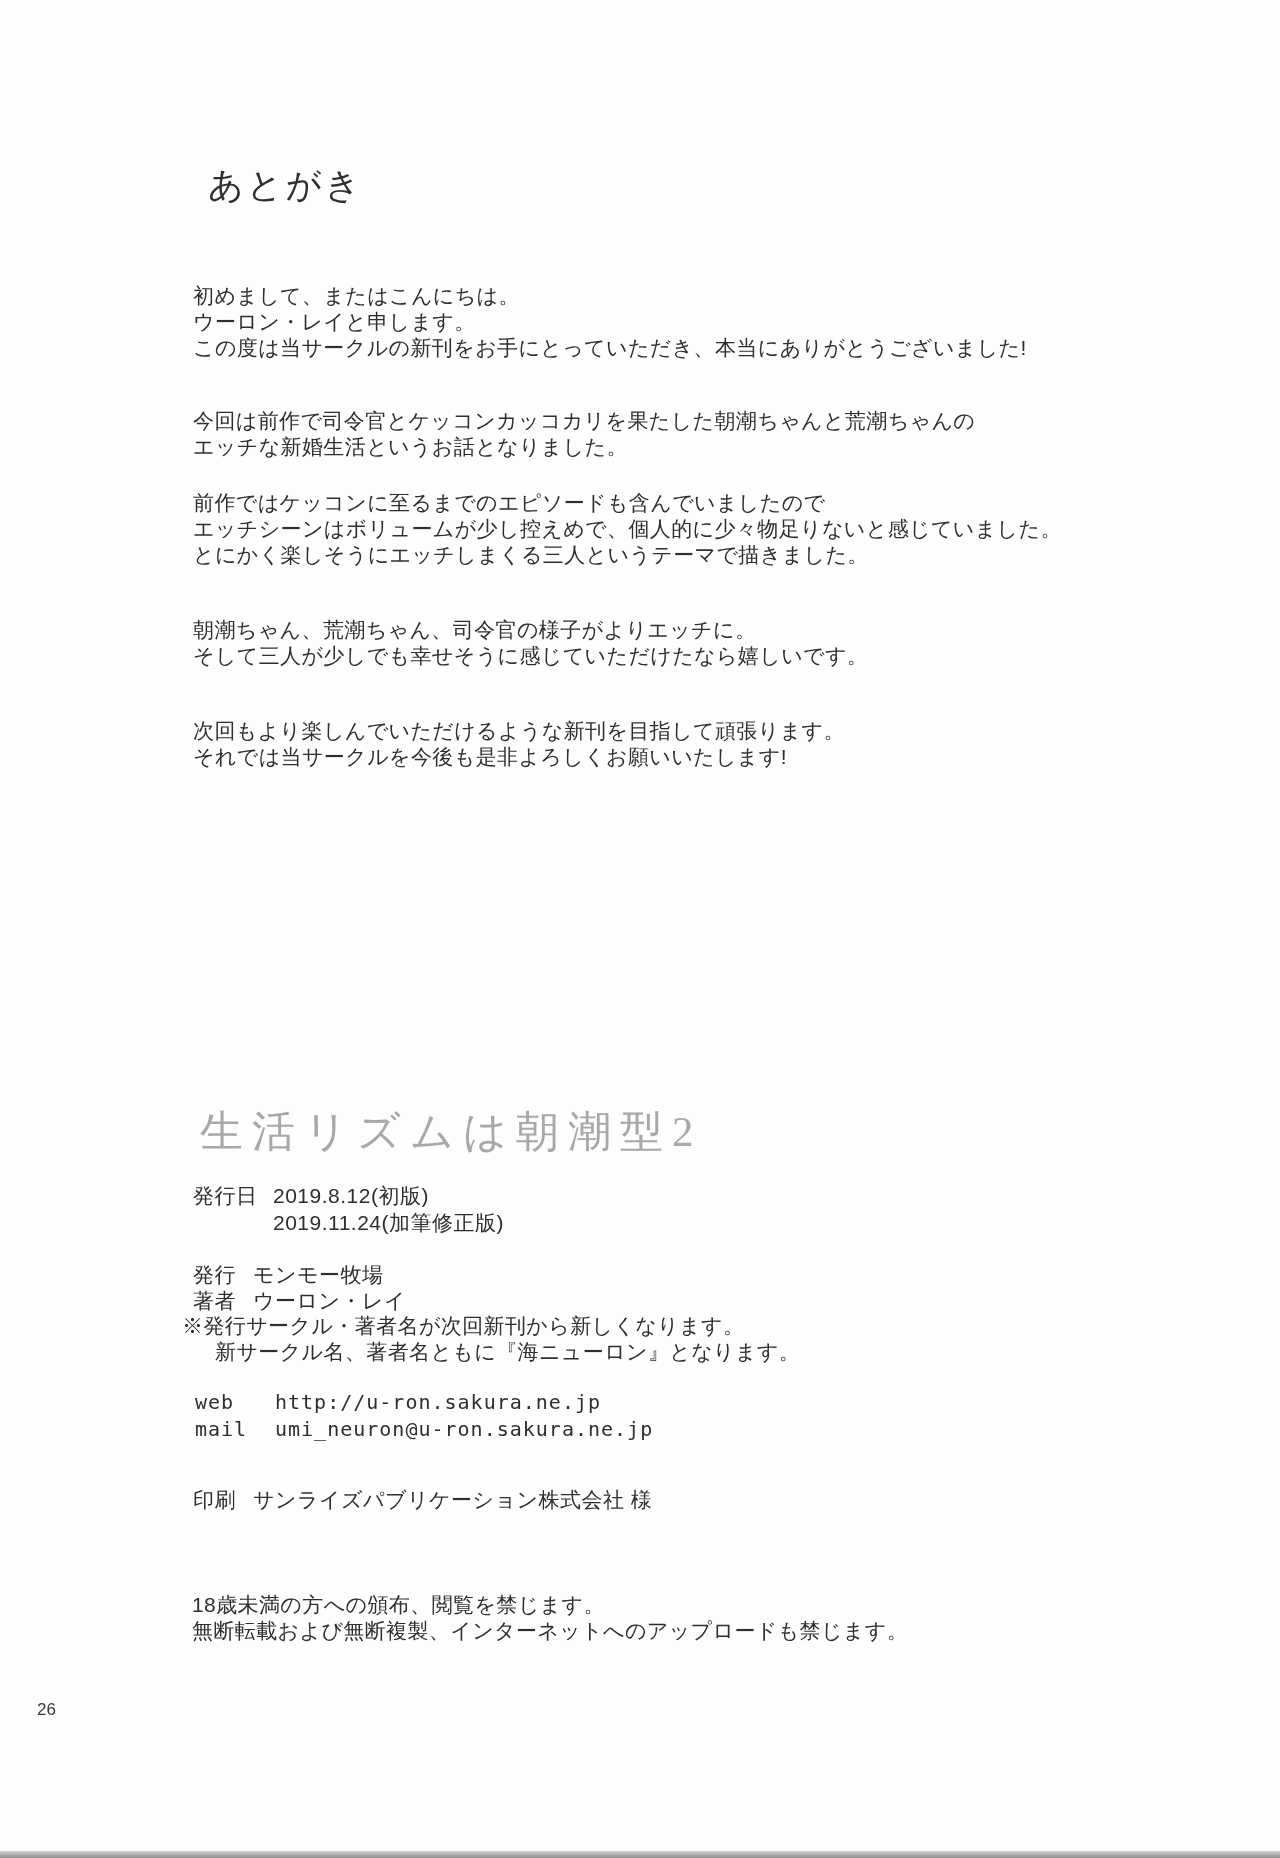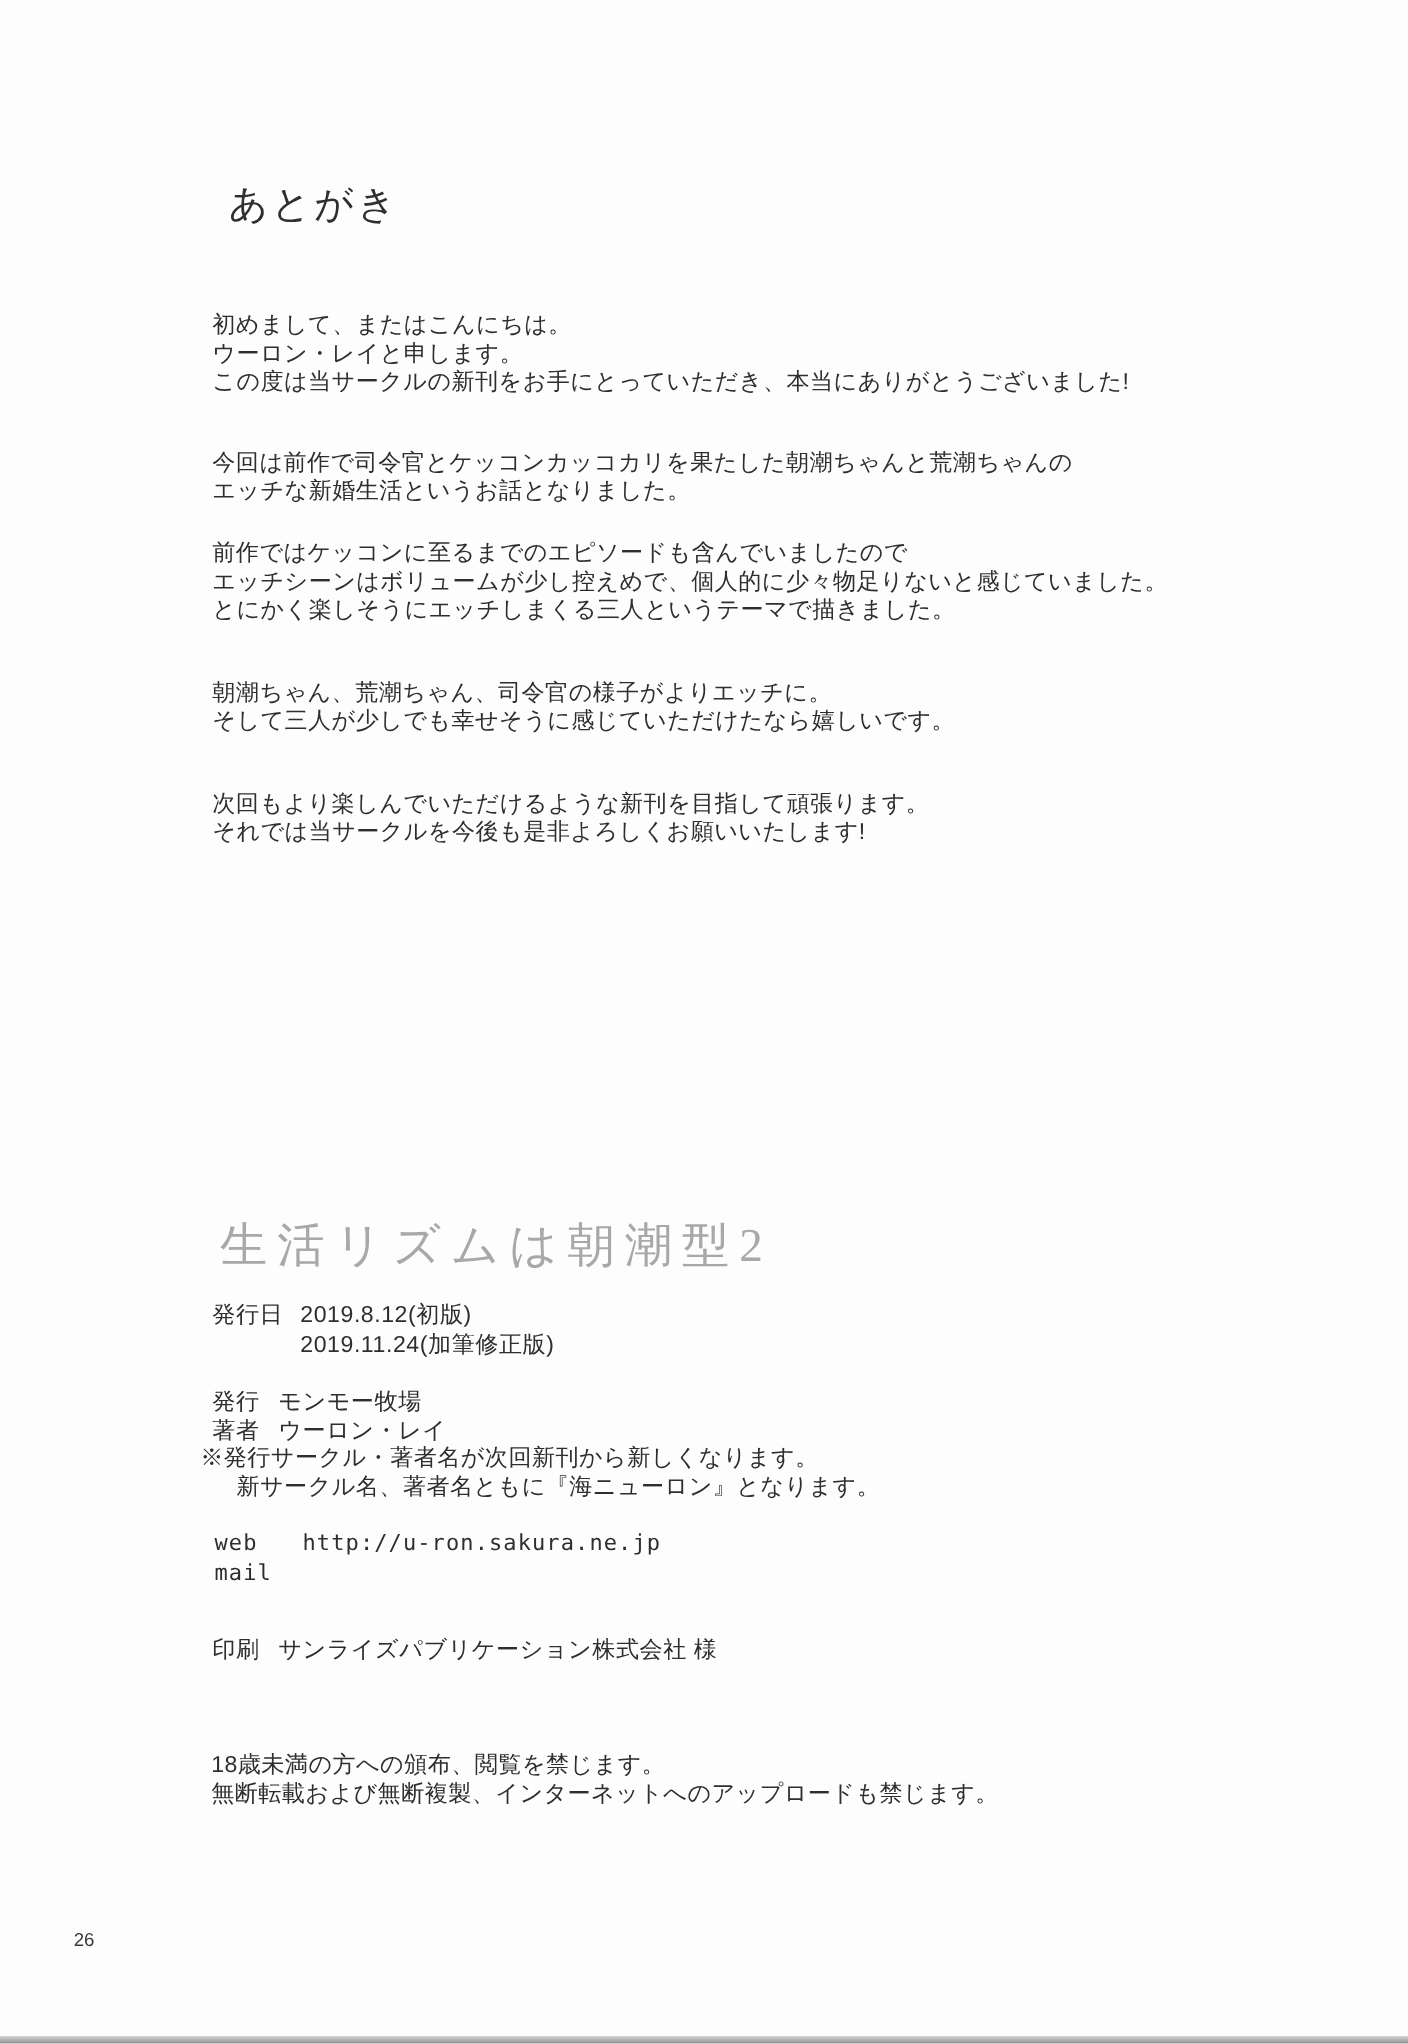--- a/index.html
+++ b/index.html
@@ -123,29 +123,30 @@
   </div>
   <div class="abs body-line" style="left:182px; top:1313px;">※発行サークル・著者名が次回新刊から新しくなります。</div>
   <div class="abs body-line" style="left:215px; top:1339px;">新サークル名、著者名ともに『海ニューロン』となります。</div>
 
   <div class="abs colo-row mono" style="left:195px; top:1389px;">
     <span class="colo-label lbl-w80">web</span>
     <span>http://u-ron.sakura.ne.jp</span>
   </div>
   <div class="abs colo-row mono" style="left:195px; top:1416px;">
     <span class="colo-label lbl-w80">mail</span>
+    <span>umi_neuron@u-ron.sakura.ne.jp</span>
   </div>
 
   <div class="abs colo-row" style="left:193px; top:1487px;">
     <span class="colo-label lbl-w60">印刷</span>
     <span>サンライズパブリケーション株式会社 様</span>
   </div>
 
   <div class="abs para" style="left:192px; top:1592px;">
     <div class="note-line">18歳未満の方への頒布、閲覧を禁じます。</div>
     <div class="note-line">無断転載および無断複製、インターネットへのアップロードも禁じます。</div>
   </div>
 
-  <div class="abs page-number" style="left:37px; top:1754px;margin-left:30px;">26</div>
+  <div class="abs page-number" style="left:37px; top:1700px;">26</div>
 
   <div class="bottom-edge"></div>
 
 </div>
 
 </body></html>

